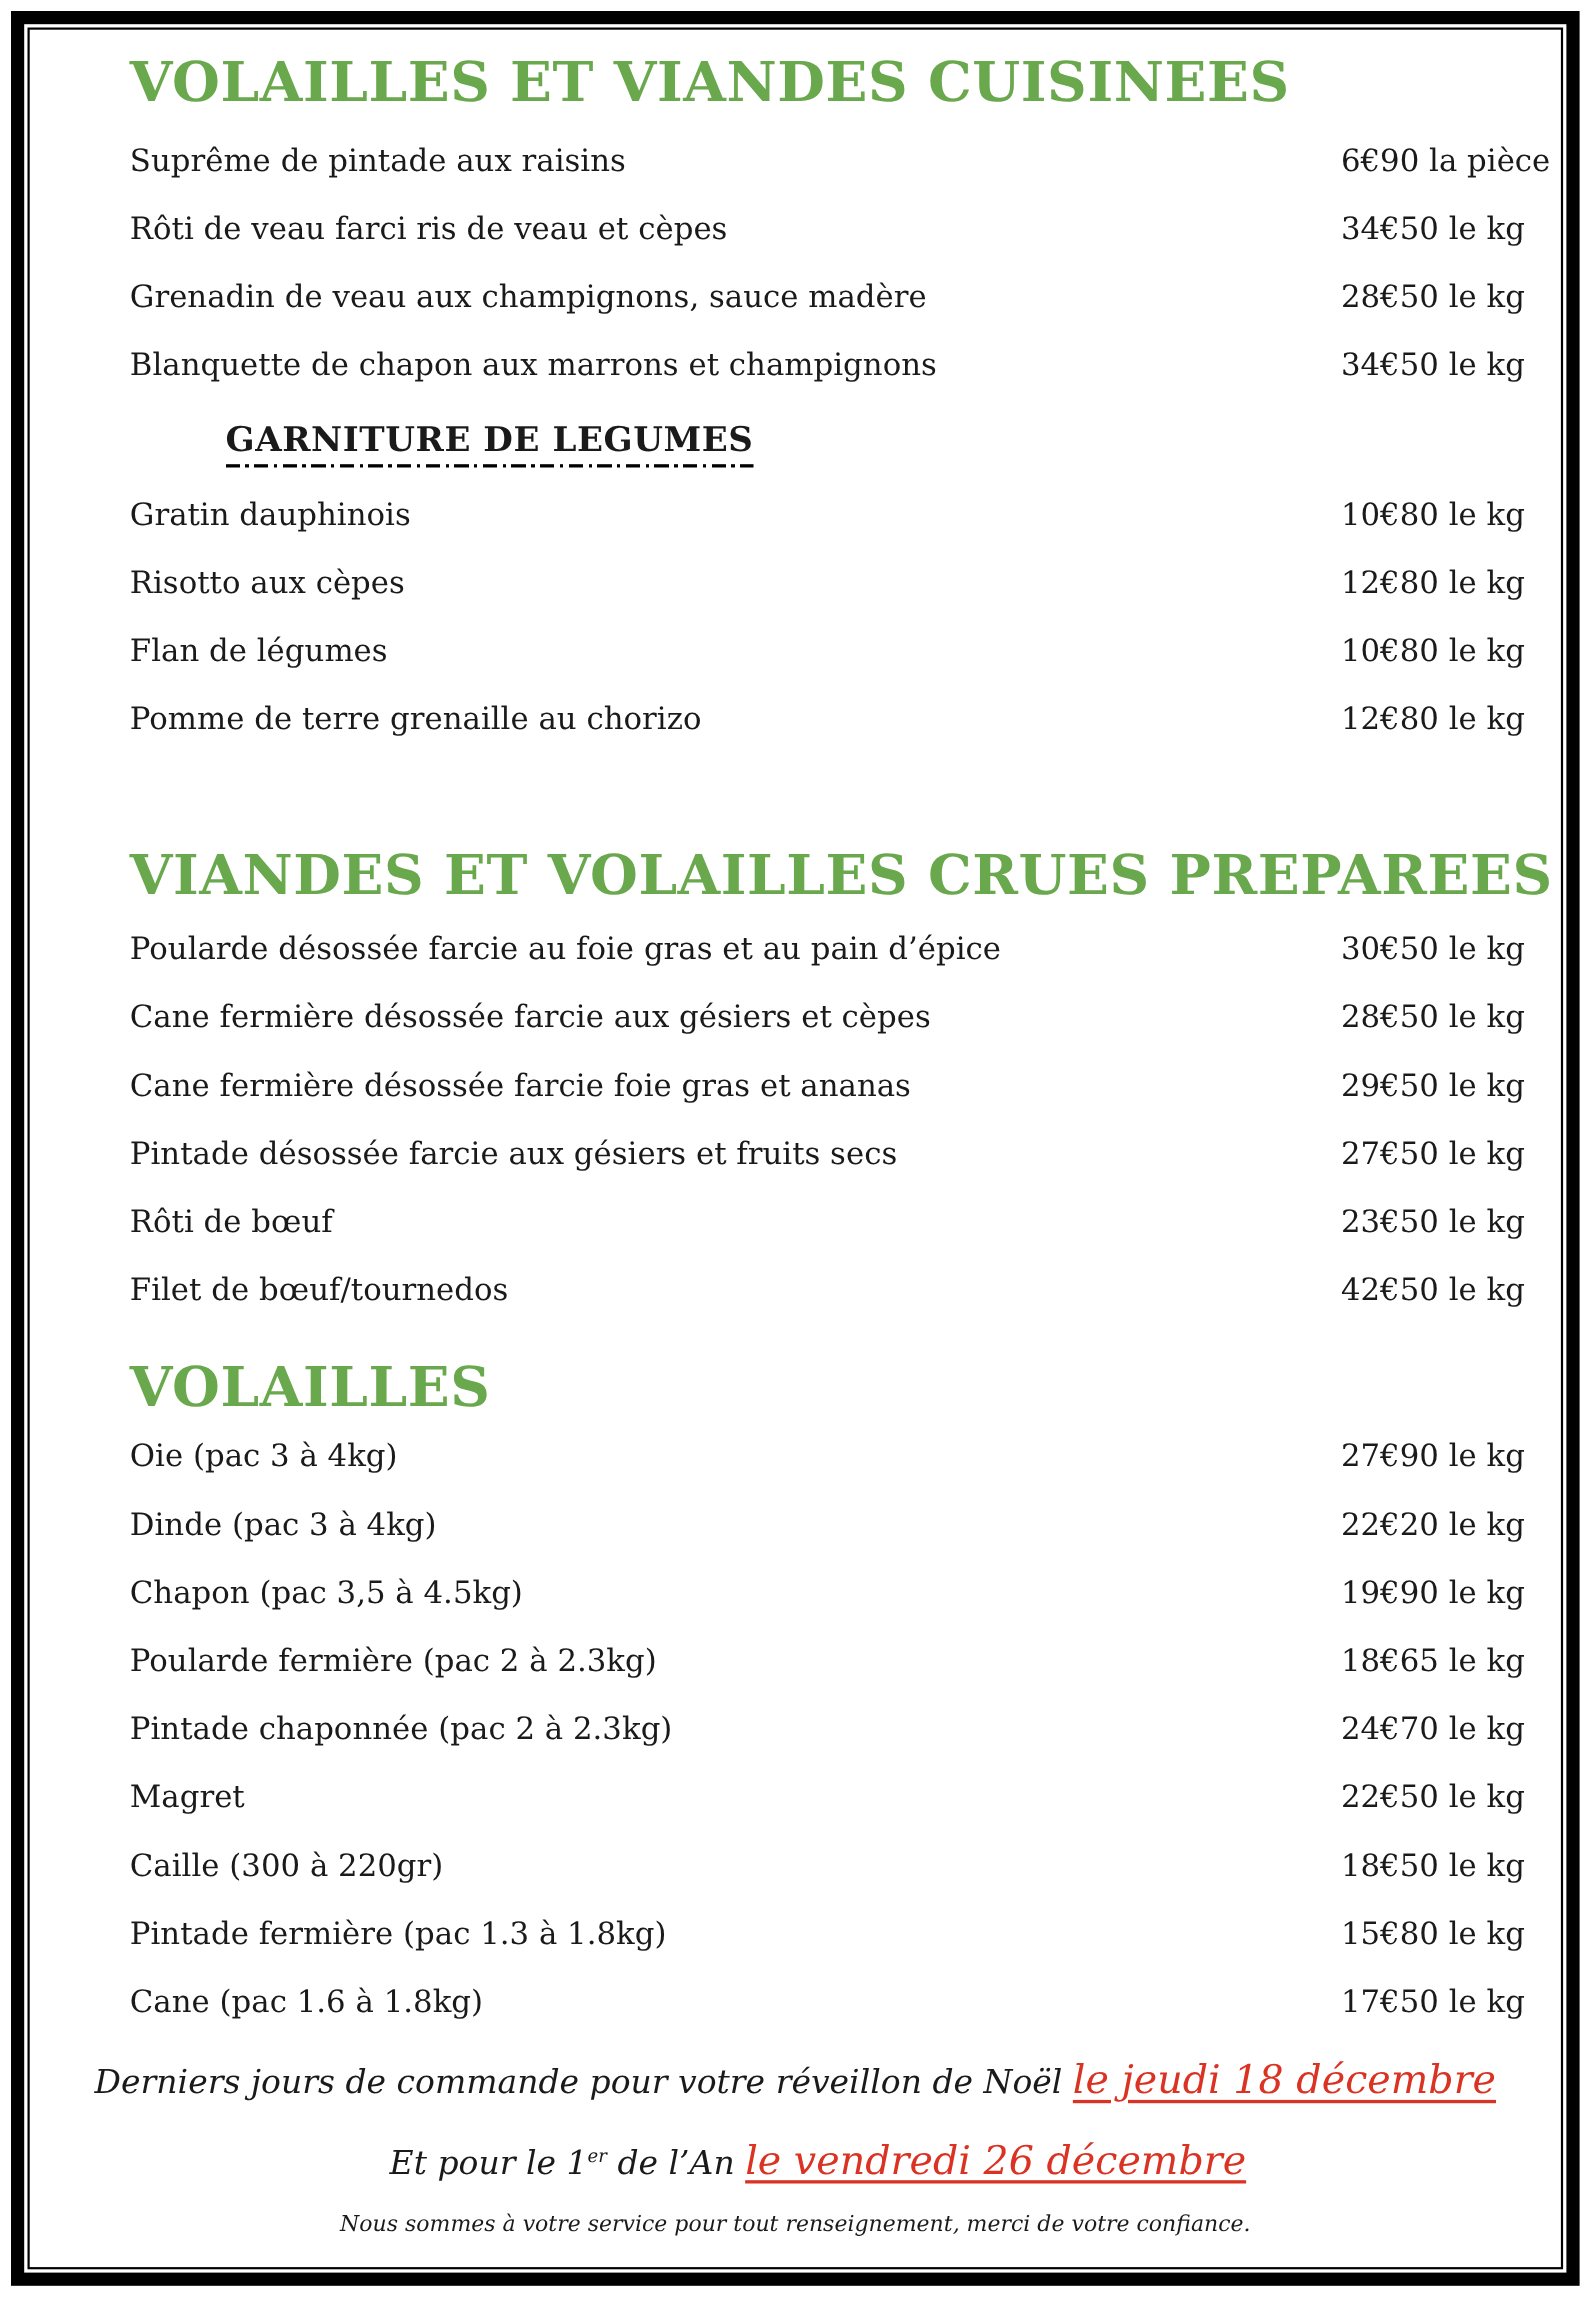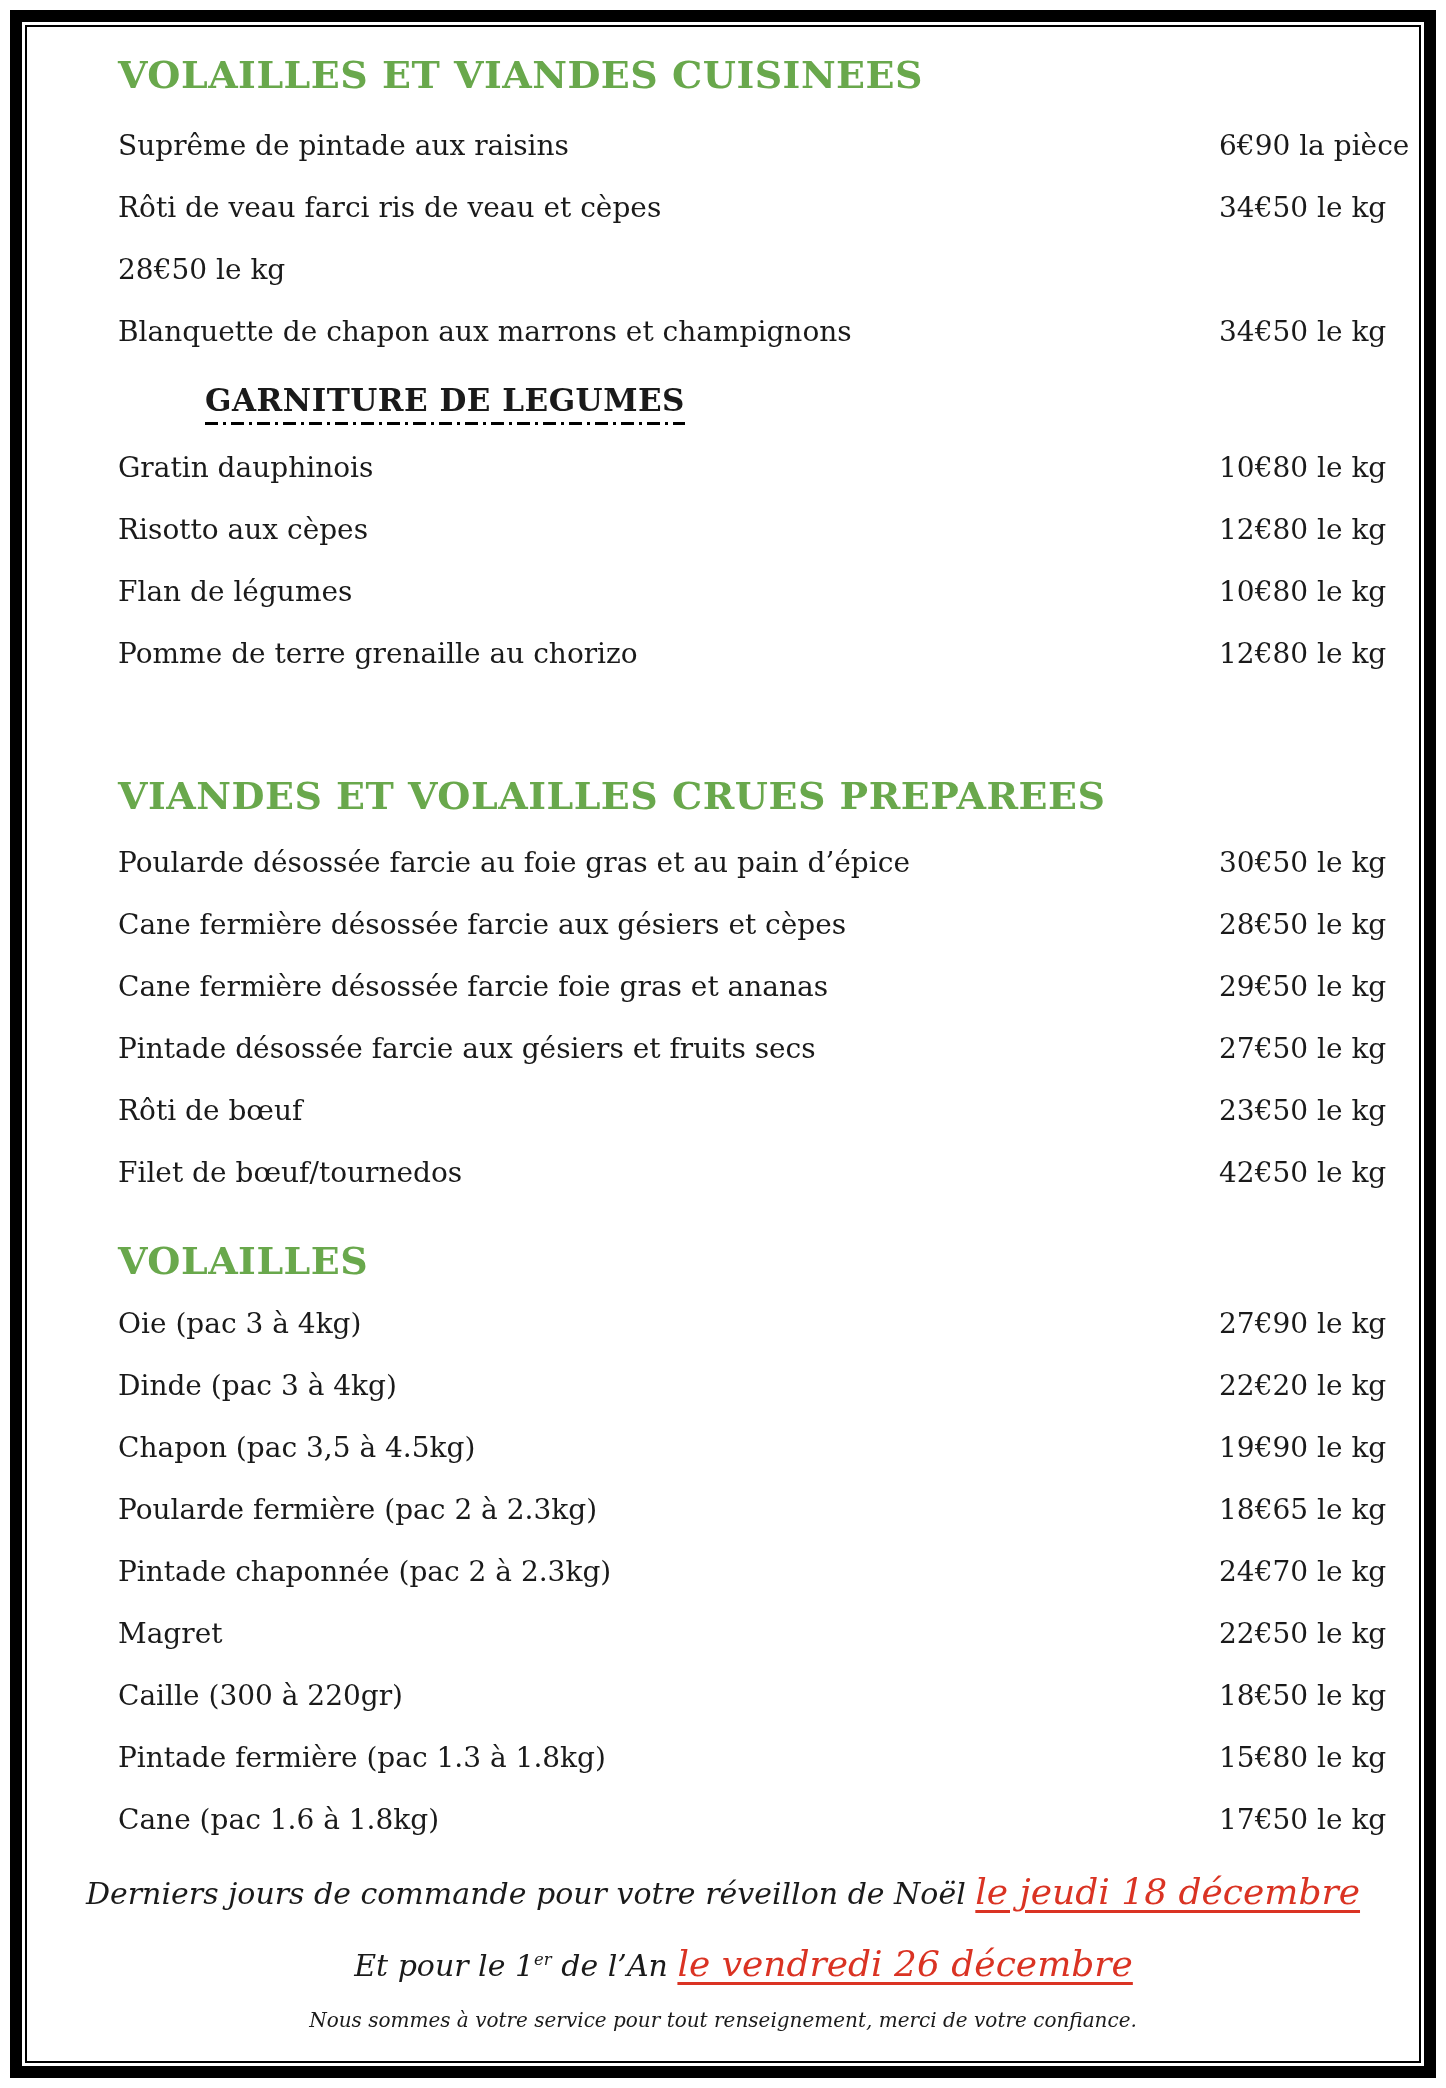--- a/index.html
+++ b/index.html
@@ -24,21 +24,21 @@
     border:2px solid #000000;
     overflow:hidden;
   }
   .content{
     box-sizing:border-box;
     padding:26px 0 0 91px;
   }
   .section-title{
     display:inline-block;
     font-weight:bold;
-    font-size:38px;
+    font-size:50px;
     line-height:44px;
     color:var(--green,#69a84c);
     letter-spacing:0.5px;
     margin:0 0 34px 0;
   }
   .section{margin:0;}
   
   .section:nth-of-type(2) .section-title{
     color:#1a1a1a;
     font-size:31px;
@@ -96,20 +96,21 @@
       <div class="content">
 
         <div id="sections">
             <div class="section"><div class="section-title">VOLAILLES ET VIANDES CUISINEES</div><div class="row">
                 <span class="item-name">Suprême de pintade aux raisins</span>
                 <span class="item-price">6€90 la pièce</span>
               </div><div class="row">
                 <span class="item-name">Rôti de veau farci ris de veau et cèpes</span>
                 <span class="item-price">34€50 le kg</span>
               </div><div class="row">
+                <span class="item-name">Grenadin de veau aux champignons, sauce madère</span>
                 <span class="item-price">28€50 le kg</span>
               </div><div class="row">
                 <span class="item-name">Blanquette de chapon aux marrons et champignons</span>
                 <span class="item-price">34€50 le kg</span>
               </div></div>
             <div class="section"><div class="section-title">GARNITURE DE LEGUMES</div><div class="row">
                 <span class="item-name">Gratin dauphinois</span>
                 <span class="item-price">10€80 le kg</span>
               </div><div class="row">
                 <span class="item-name">Risotto aux cèpes</span>

